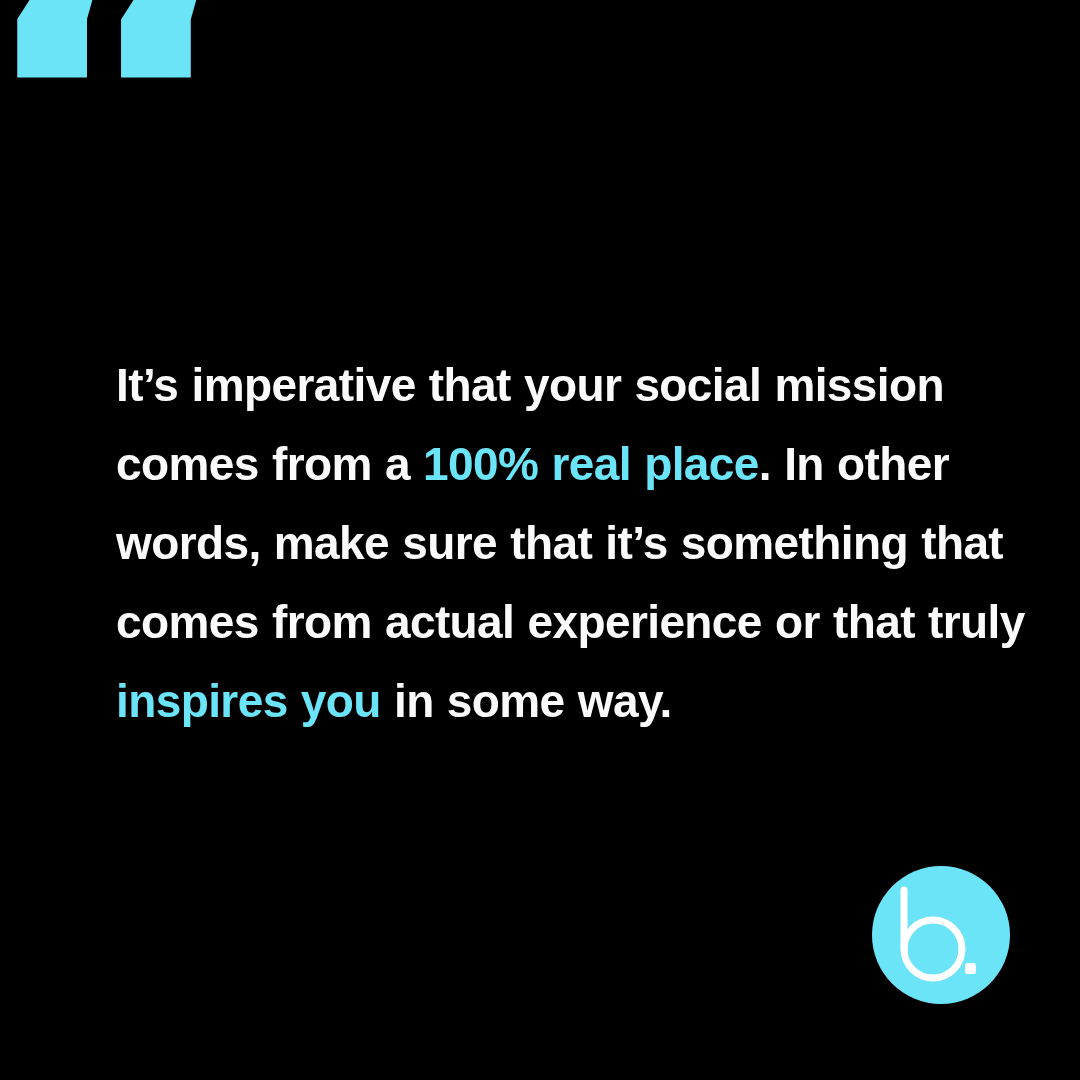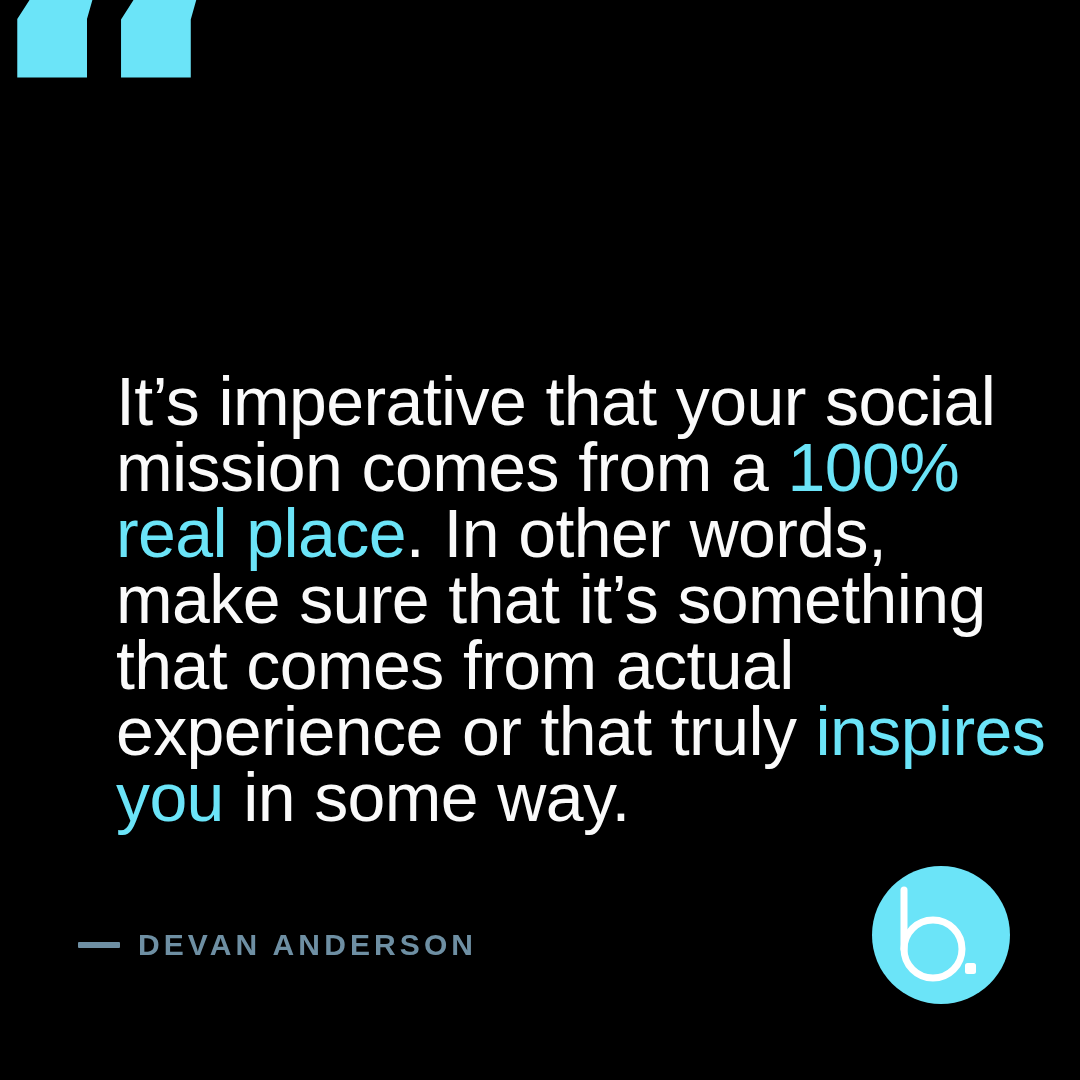--- a/index.html
+++ b/index.html
@@ -37,23 +37,23 @@
     pointer-events: none;
   }
 
   
   #quote-body {
     position: absolute;
     left: 76px;
     top: 300px;
     width: 940px;
     color: #FAFAFA;
-    font-weight: 400;
-    font-size: 68px;
-    line-height: 66px;
+    font-weight: 700;
+    font-size: 46px;
+    line-height: 79px;
     letter-spacing: -0.6px;
     word-spacing: 1px;
   }
   #quote-body .hl {
     color: #6BE4F8;
   }
 
   
   #attribution {
     position: absolute;
@@ -99,24 +99,20 @@
 <body>
 
 <div id="card">
 
   <div id="quote-mark">“</div>
 
   <blockquote id="quote-body">
     <span>It’s imperative that your social mission comes from a </span><span class="hl">100% real place</span><span>. In other words, make sure that it’s something that comes from actual experience or that truly </span><span class="hl">inspires you</span><span> in some way.</span>
   </blockquote>
 
-  <div id="attribution">
-    <span class="dash"></span>
-    <span class="who">DEVAN ANDERSON</span>
-  </div>
 
   <div id="logo-badge">
     <svg viewBox="0 0 138 138" xmlns="http://www.w3.org/2000/svg">
 
       <path d="M 32 24 L 32 83" fill="none" stroke="#FFFFFF" stroke-width="7" stroke-linecap="round"></path>
 
       <path d="M 32 83 a 29 29 0 1 0 29 -29 a 29 29 0 0 0 -29 29 Z" fill="none" stroke="#FFFFFF" stroke-width="7" stroke-linecap="round" stroke-linejoin="round"></path>
 
       <rect x="93" y="97" width="11" height="11" rx="2.5" fill="#FFFFFF"></rect>
     </svg>

